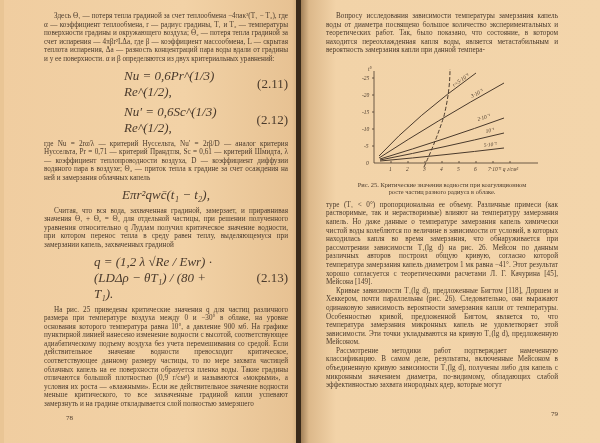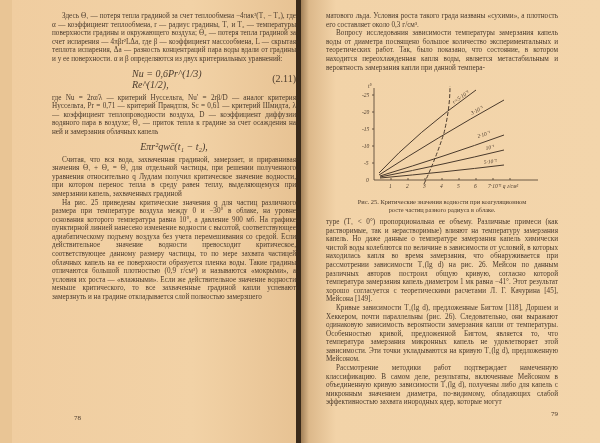--- a/index.html
+++ b/index.html
@@ -1,53 +1,60 @@
 <!DOCTYPE html>
 <html><head>
 <meta charset="utf-8">
 <style>
   html, body { margin:0; padding:0; }
   body { width:600px; height:443px; overflow:hidden; background:#e9c595; font-family:"Liberation Serif", serif; color:#4a3a2c; }
   .spread { position:relative; width:600px; height:443px; }
   .page { position:absolute; top:0; height:443px; box-sizing:border-box; }
-  .page-left { left:12px; width:300px; background:linear-gradient(90deg,#f0cda0 0%,#f2d2a6 60%,#e7c293 96%,#b89567 100%); padding:12px 16px 0 40px; }
+  .page-left { left:4px; width:300px; background:linear-gradient(90deg,#f0cda0 0%,#f2d2a6 60%,#e7c293 96%,#b89567 100%); padding:12px 16px 0 40px; }
   .page-right { left:300px; width:300px; background:linear-gradient(90deg,#9c7a52 0%,#dcb88a 3%,#f2d3a8 12%,#f3d5ab 100%); padding:12px 42px 0 26px; }
   .gutter { position:absolute; left:296px; top:0; width:5px; height:443px; background:#3a2a1a; }
   p { margin:0; font-size:7.2px; line-height:8.6px; text-align:justify; }
   p.ind { text-indent:10px; }
-  .formula { display:flex; justify-content:space-between; align-items:center; font-size:10px; font-style:italic; margin:4px 0 4px 0; padding-left:80px; }
+  .formula { display:flex; justify-content:space-between; align-items:center; font-size:13px; font-style:italic; margin:4px 0 4px 0; padding-left:80px; }
   .formula .eqno { font-style:normal;margin-left:40px; }
   .formula.center { justify-content:center; padding-left:0;text-align:center; }
   .pageno { position:absolute; font-size:7px;margin-left:22px; }
   .figure { margin:6px 0 2px 0; height:118px; position:relative; }
   .caption { font-size:6.4px; line-height:7.4px; text-align:center; padding:0 28px; margin-bottom:5px; }
   svg text { font-family:"Liberation Serif", serif; font-style:italic; fill:#4a3a2c; }
 </style>
 </head>
 <body>
 
 <div class="spread">
 
   <div class="page page-left">
     <p class="ind">Здесь Θ₁ — потеря тепла градиной за счет теплообмена −4πaκ²(T₁ − T₂), где α — коэффициент теплообмена, r — радиус градины, T₁ и T₂ — температуры поверхности градины и окружающего воздуха; Θ₂ — потеря тепла градиной за счет испарения — 4πβr²LΔa, где β — коэффициент массообмена, L — скрытая теплота испарения, Δa — разность концентраций пара воды вдали от градины и у ее поверхности. α и β определяются из двух критериальных уравнений:</p>
     <div class="formula">
       <span>Nu = 0,6Pr^(1/3) Re^(1/2),</span>
       <span class="eqno">(2.11)</span>
     </div>
+    <div class="formula">
+      <span>Nu′ = 0,6Sc^(1/3) Re^(1/2),</span>
+      <span class="eqno">(2.12)</span>
+    </div>
     <p>где Nu = 2rα/λ — критерий Нуссельта, Nu′ = 2rβ/D — аналог критерия Нуссельта, Pr = 0,71 — критерий Прандтля, Sc = 0,61 — критерий Шмидта, λ — коэффициент теплопроводности воздуха, D — коэффициент диффузии водяного пара в воздухе; Θ₃ — приток тепла к градине за счет осаждения на ней и замерзания облачных капель</p>
     <div class="formula center">
       <span>Eπr²qwc̄(t₁ − t₂),</span>
     </div>
     <p class="ind">Считая, что вся вода, захваченная градиной, замерзает, и приравнивая значения Θ₁ + Θ₂ = Θ₃ для отдельной частицы, при решении полученного уравнения относительно q Лудлам получил критическое значение водности, при котором перенос тепла в среду равен теплу, выделяющемуся при замерзании капель, захваченных градиной</p>
+    <div class="formula" style="padding-left:50px">
+      <span>q = (1,2 λ √Re / Ewr) · (LDΔρ − θT₁) / (80 + T₁).</span>
+      <span class="eqno">(2.13)</span>
+    </div>
     <p class="ind">На рис. 25 приведены критические значения q для частиц различного размера при температуре воздуха между 0 и −30° в облаке, на уровне основания которого температура равна 10°, а давление 900 мб. На графике пунктирной линией нанесено изменение водности с высотой, соответствующее адиабатическому подъему воздуха без учета перемешивания со средой. Если действительное значение водности превосходит критическое, соответствующее данному размеру частицы, то по мере захвата частицей облачных капель на ее поверхности образуется пленка воды. Такие градины отличаются большой плотностью (0,9 г/см³) и называются «мокрыми», а условия их роста — «влажными». Если же действительное значение водности меньше критического, то все захваченные градиной капли успевают замерзнуть и на градине откладывается слой полностью замерзшего</p>
     <span class="pageno" style="left:40px; top:414px;">78</span>
   </div>
 
   <div class="page page-right">
-    <p>матового льда. Условия роста такого града названы «сухими», а плотность его составляет около 0,3 г/см³.</p>
     <p class="ind">Вопросу исследования зависимости температуры замерзания капель воды от диаметра посвящено большое количество экспериментальных и теоретических работ. Так, было показано, что состояние, в котором находится переохлажденная капля воды, является метастабильным и вероятность замерзания капли при данной темпера-</p>
 
     <div class="figure">
       <svg width="232" height="118" viewBox="0 0 232 118">
         <g stroke="#4a3a2c" fill="none" stroke-width="0.8">
 
           <line x1="48" y1="10" x2="48" y2="102"></line>
           <line x1="48" y1="102" x2="212" y2="102"></line>
 
           <line x1="46" y1="85" x2="48" y2="85"></line>

